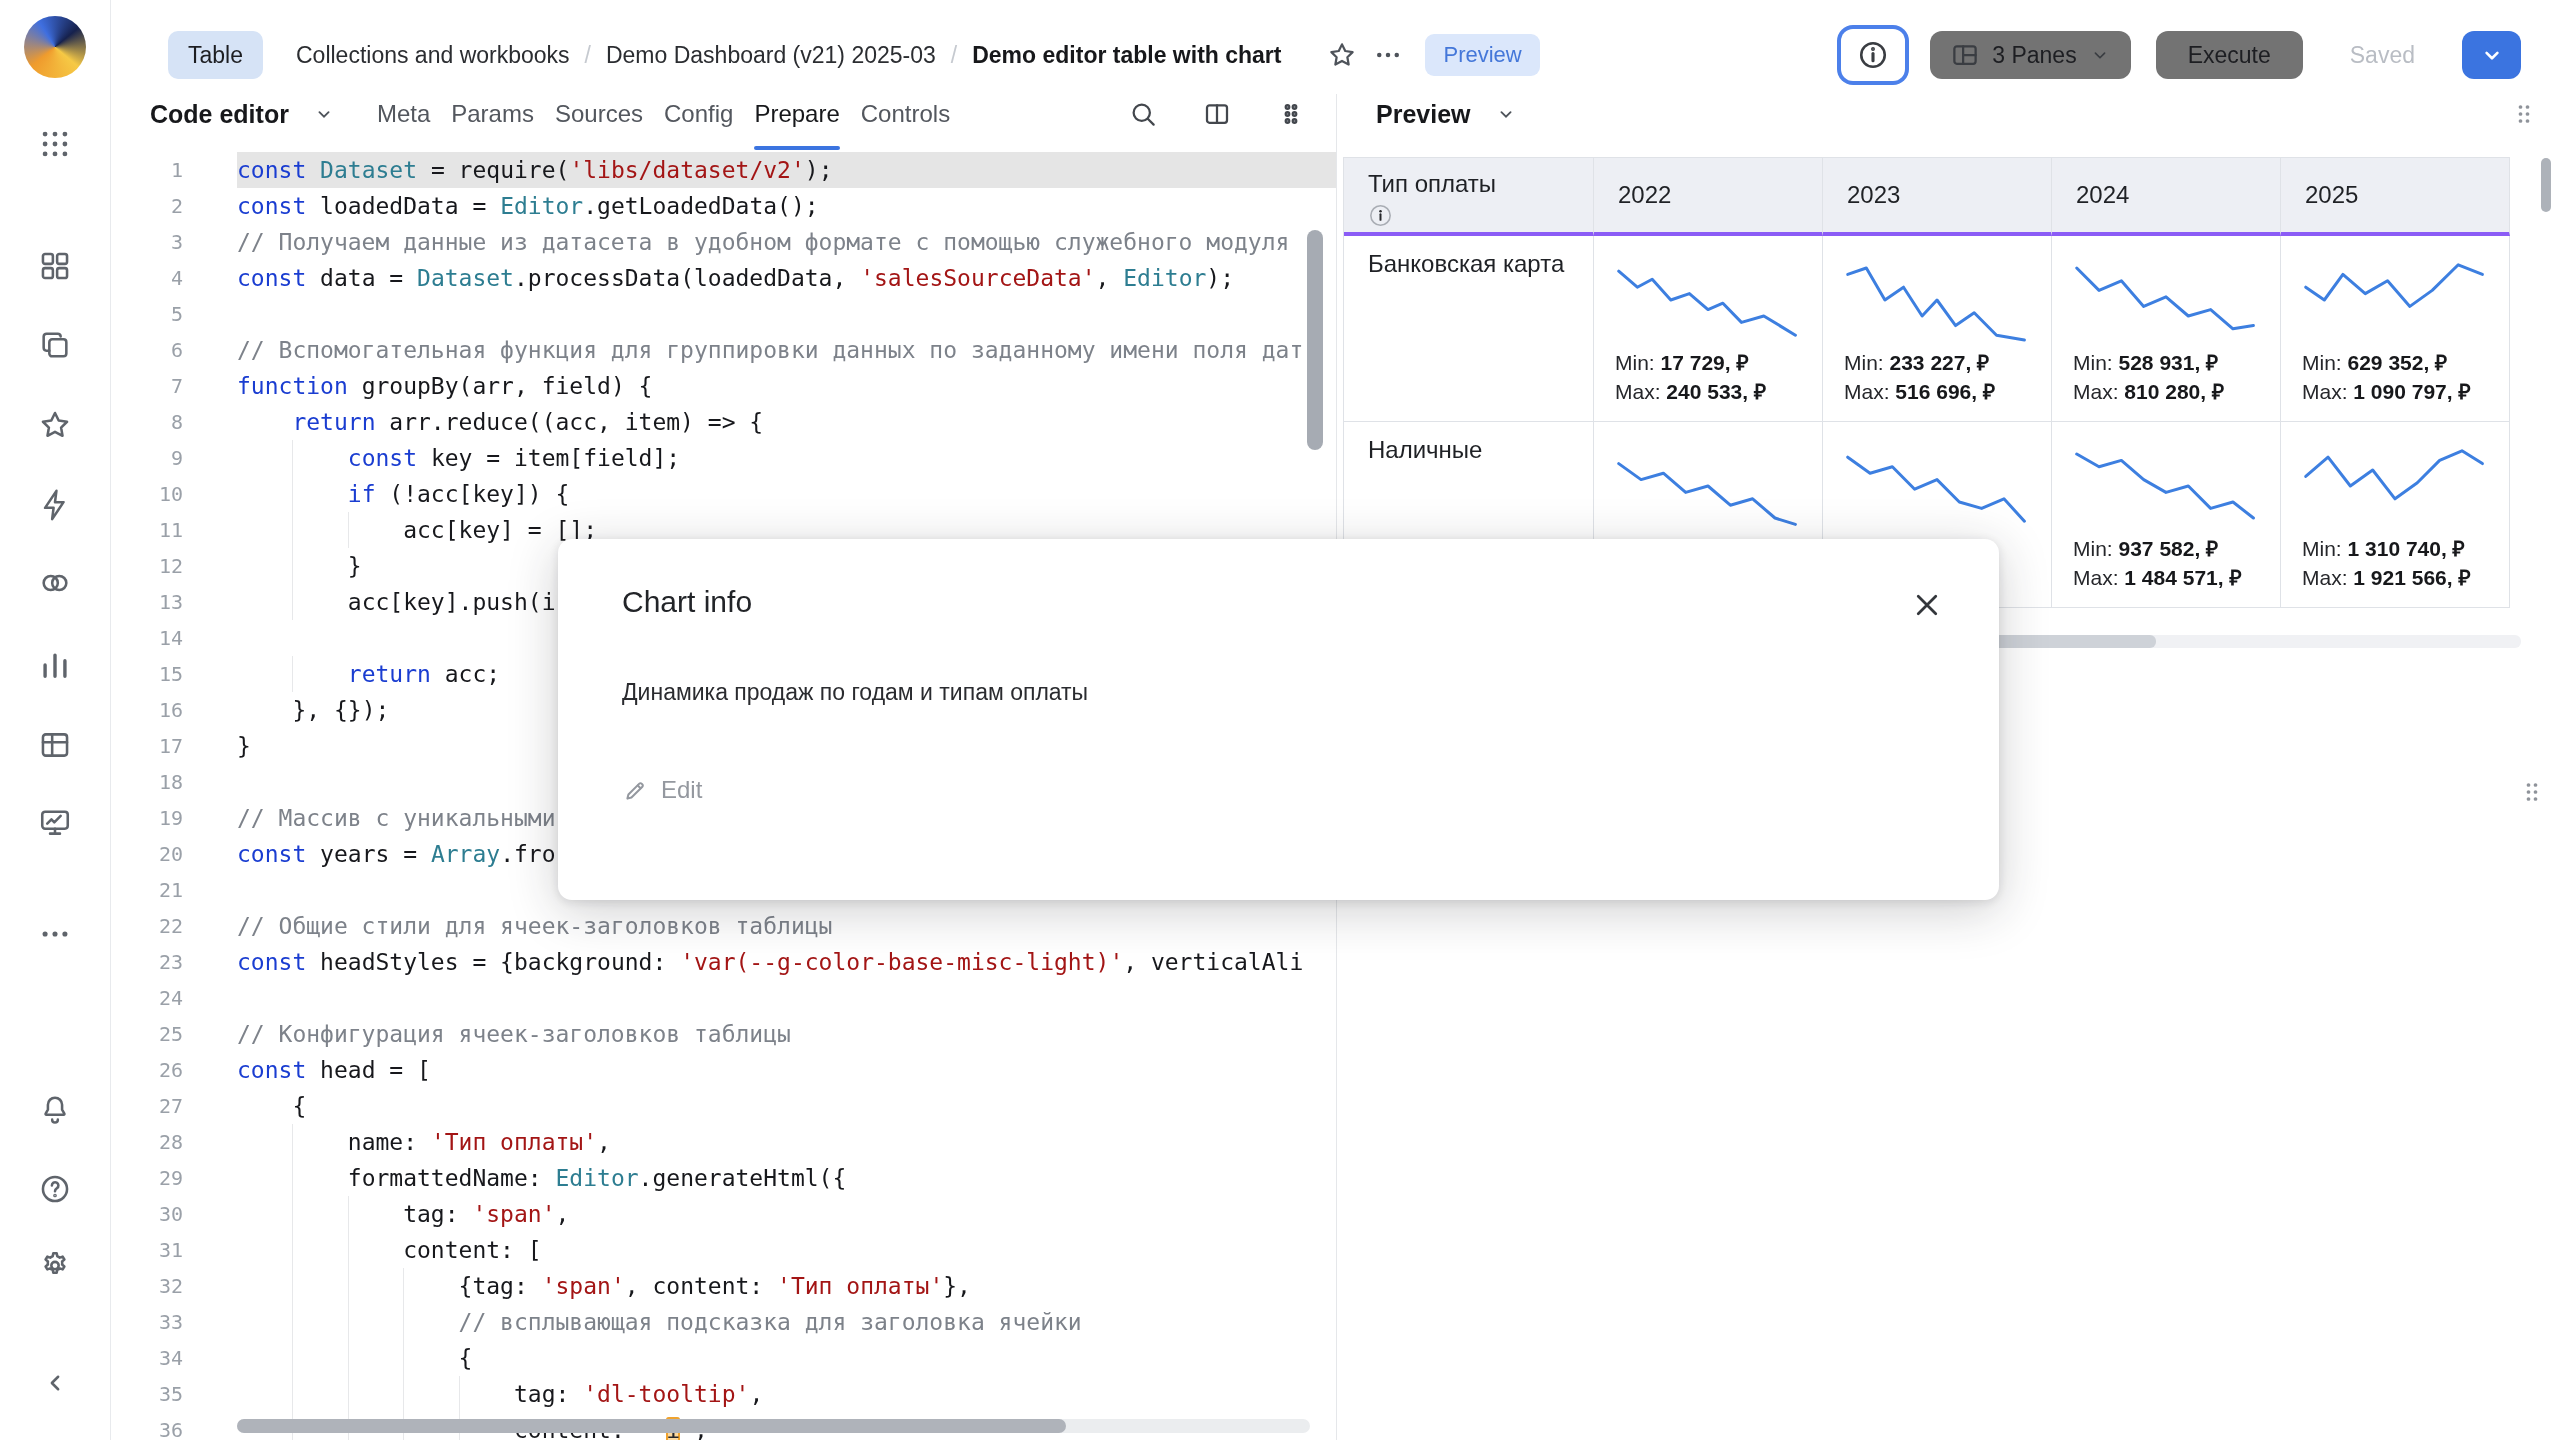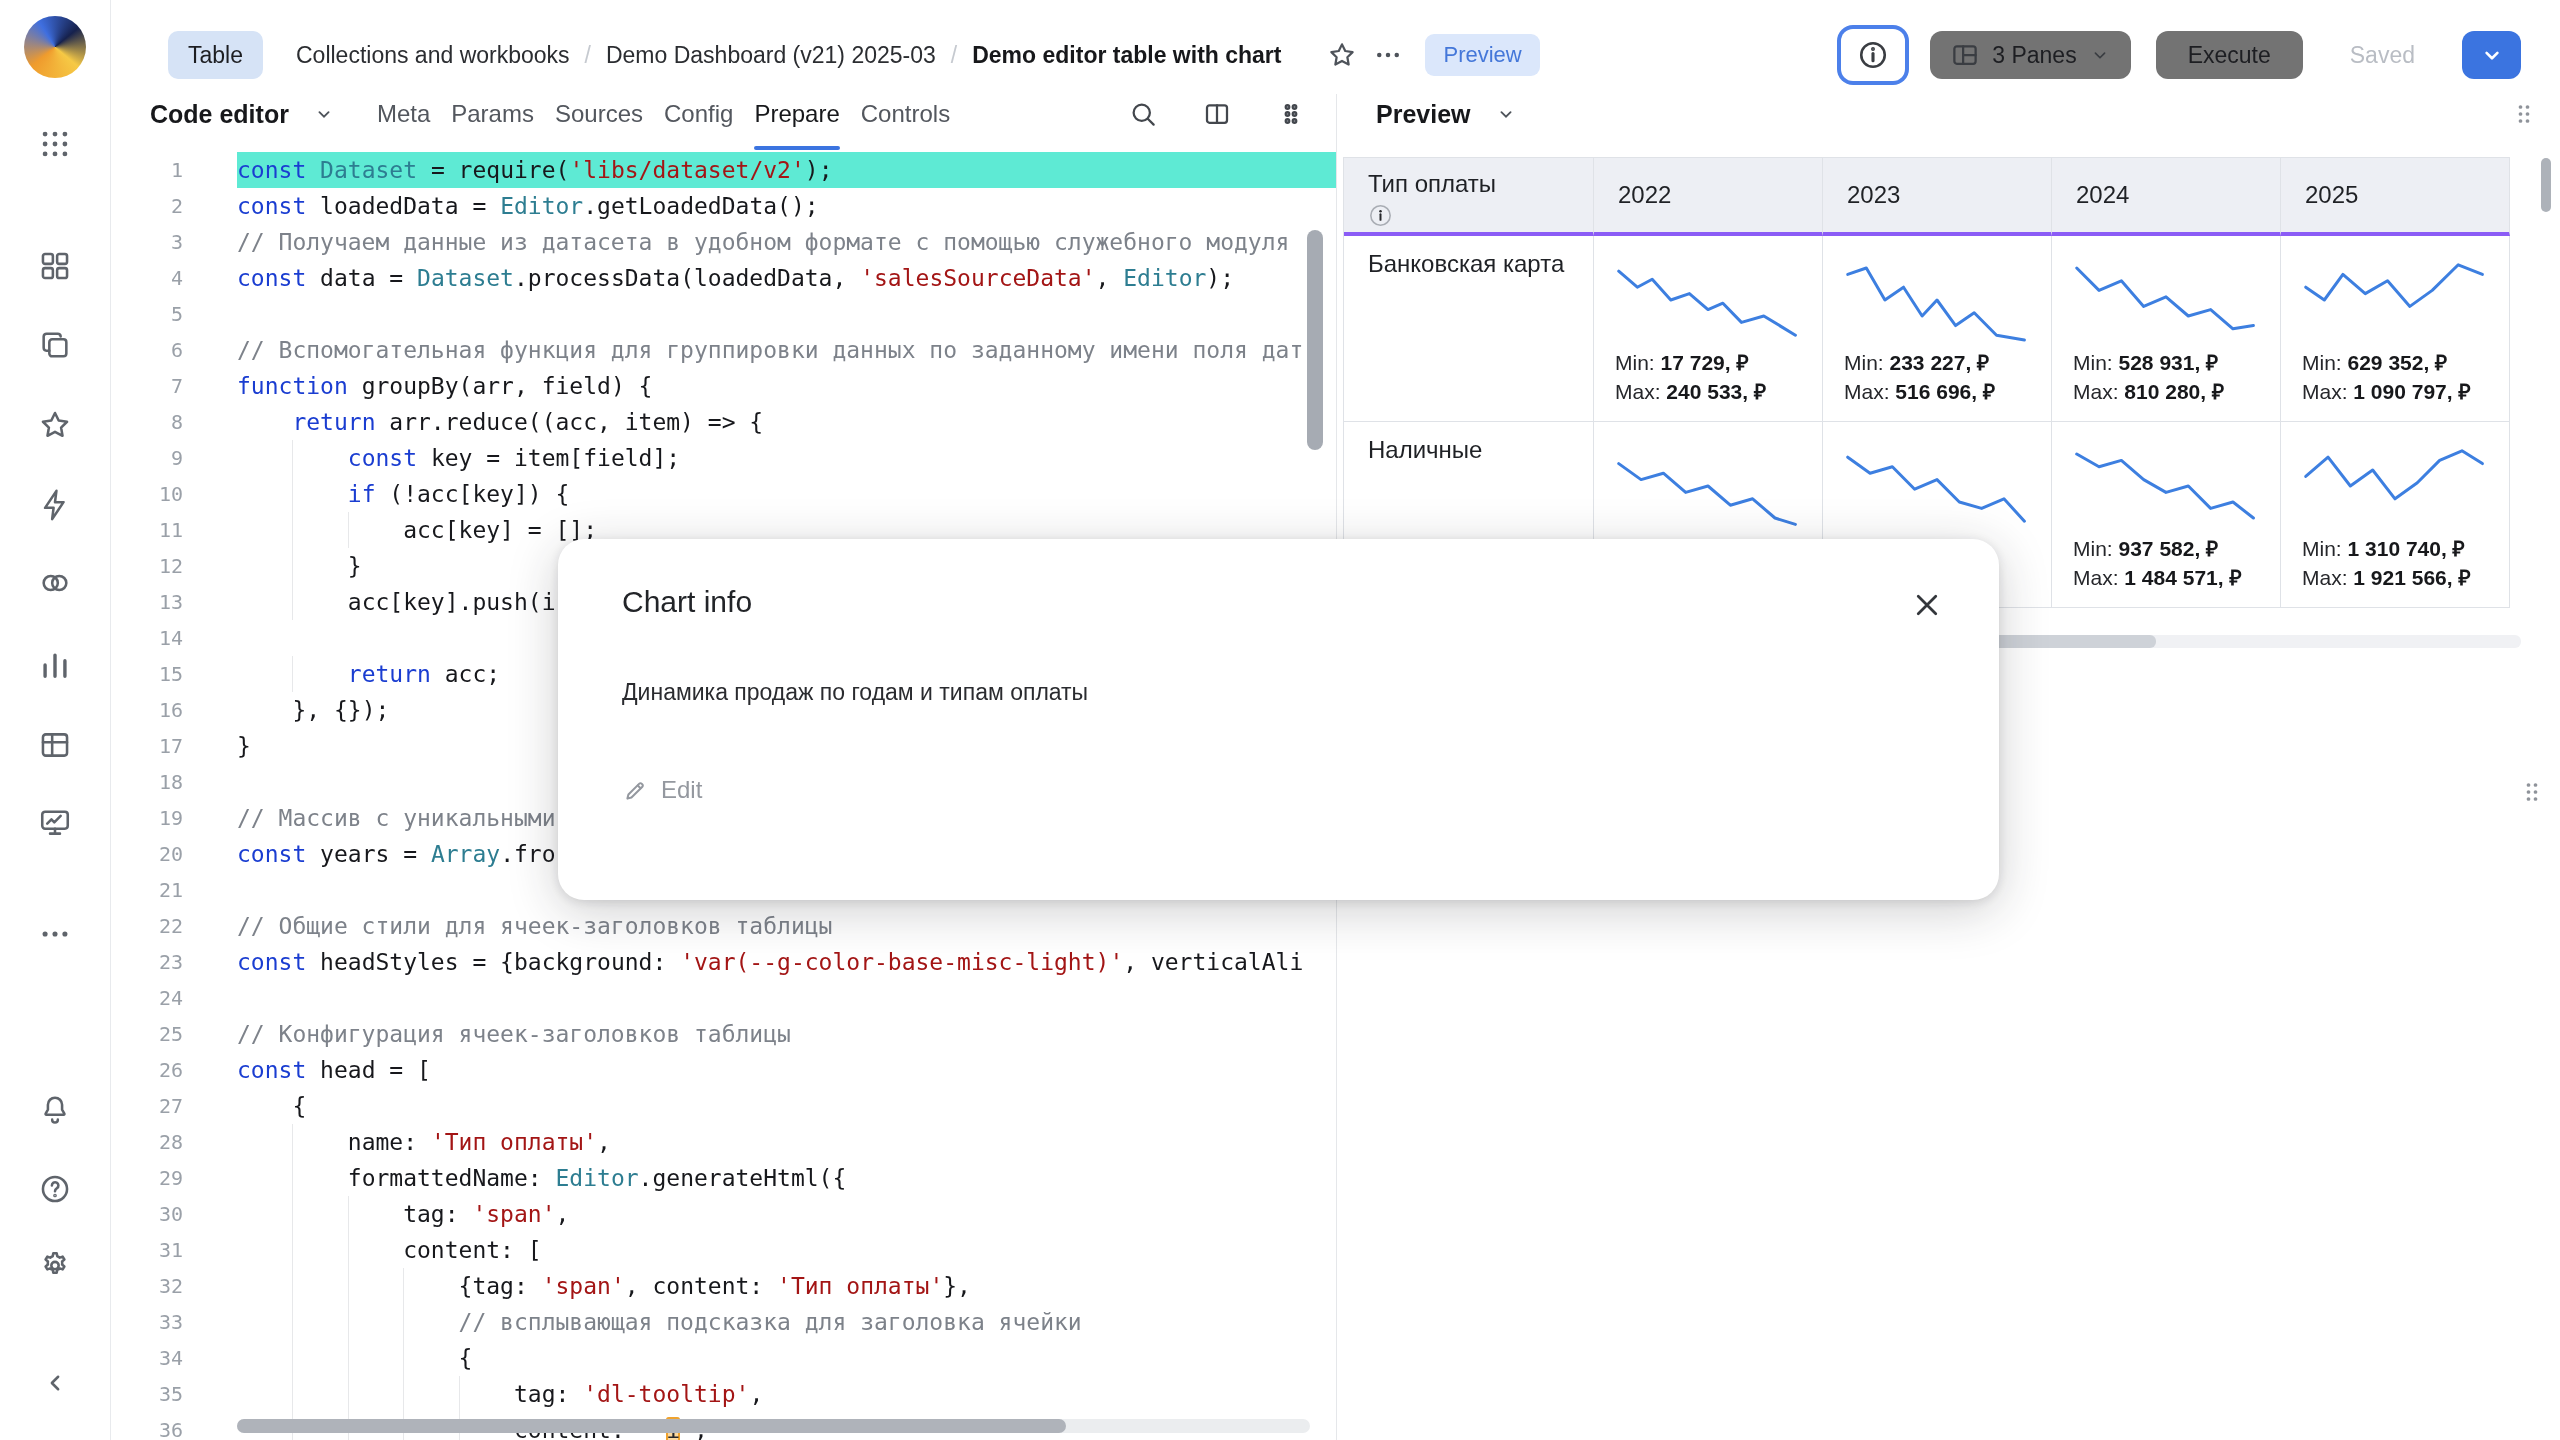--- a/index.html
+++ b/index.html
@@ -50,21 +50,21 @@
   .tab.active::after{content:"";position:absolute;left:0;right:0;bottom:0;height:4px;border-radius:2px;background:var(--accent,#3b74e0)}
   .head-icons{margin-left:auto;display:flex;align-items:center;gap:28px}
   .head-icons .iconbtn svg{stroke:#43474d}
 
   
   .code-area{position:absolute;left:0;right:0;top:72px;bottom:0;overflow:hidden}
   #code-lines{position:absolute;left:0;right:0;top:2px}
   .cl{display:flex;height:36px;font-family:"DejaVu Sans Mono", monospace;font-size:23px;line-height:36px}
   .ln{flex:0 0 126px;padding-right:54px;text-align:right;color:#9aa0a8;font-size:20px;user-select:none}
   .lc{flex:1;white-space:pre;overflow:hidden}
-  .cl.sel .lc{background:#5eead4}
+  .cl.sel .lc{background:#e5e5e5}
   .kw{color:#1a3dd1}.ty{color:#2d7d91}.st{color:#a31515}.cm{color:#7d828a}.pl{color:#17181c}
   .hl{background:#fcd9a0;box-shadow:inset 0 0 0 2px #f0a32e;border-radius:3px}
   .ind{display:inline-block;white-space:pre}
   .ind.gd{box-shadow:inset 1px 0 0 #e7e8ea}
   .vscroll{position:absolute;right:13px;top:80px;width:16px;height:220px;border-radius:8px;background:#a6abb3}
   .hscroll{position:absolute;left:126px;right:26px;bottom:7px;height:14px;border-radius:7px;background:#ebedef}
   .hscroll .thumb{position:absolute;left:0;top:0;height:14px;width:829px;border-radius:7px;background:#afb3ba}
 
   
   .ptable{position:absolute;left:6px;top:79px;width:1167px;border-top:1px solid #dfe2e7;border-left:1px solid #dfe2e7}
@@ -83,21 +83,21 @@
   .mm b{font-weight:700;color:#17181b}
   .pv-hscroll{position:absolute;left:19px;top:557px;width:1165px;height:13px;border-radius:6px;background:#f0f1f4}
   .pv-hscroll .thumb{position:absolute;left:0;top:0;height:13px;width:800px;border-radius:6px;background:#ced2d8}
   .pv-vscroll{position:absolute;right:9px;top:80px;width:10px;height:54px;border-radius:5px;background:#adb2b9}
   .grip{color:#8f939a}
   .grip svg{fill:#8f939a;stroke:none}
   .grip.headgrip{margin-left:auto}
   .grip.mid{position:absolute;right:14px;top:700px;cursor:pointer}
 
   
-  #modal{position:absolute;left:558px;top:539px;width:1441px;height:361px;background:#fff;border-radius:26px;
+  #modal{position:absolute;left:558px;top:539px;width:1441px;height:361px;background:#fff;border-radius:14px;
     box-shadow:0 10px 50px rgba(30,33,38,.22),0 2px 10px rgba(30,33,38,.12);z-index:100;padding:46px 64px}
   #modal h2{margin:0;font-size:30px;font-weight:500;color:#222428}
   #modal p{margin:60px 0 0;font-size:23px;color:#2a2b2f}
   .modal-close{position:absolute;top:46px;right:52px;width:40px;height:40px;display:flex;align-items:center;justify-content:center;border-radius:8px}
   .modal-close svg{stroke:#33363b;stroke-width:2.2;stroke-linecap:round;fill:none}
   .edit-btn{margin-top:70px;display:inline-flex;align-items:center;gap:12px;font-size:24px;color:#94989f}
   .edit-btn svg{stroke:#94989f;fill:none;stroke-width:1.8;stroke-linecap:round;stroke-linejoin:round}
 </style>
 </head>
 <body>

